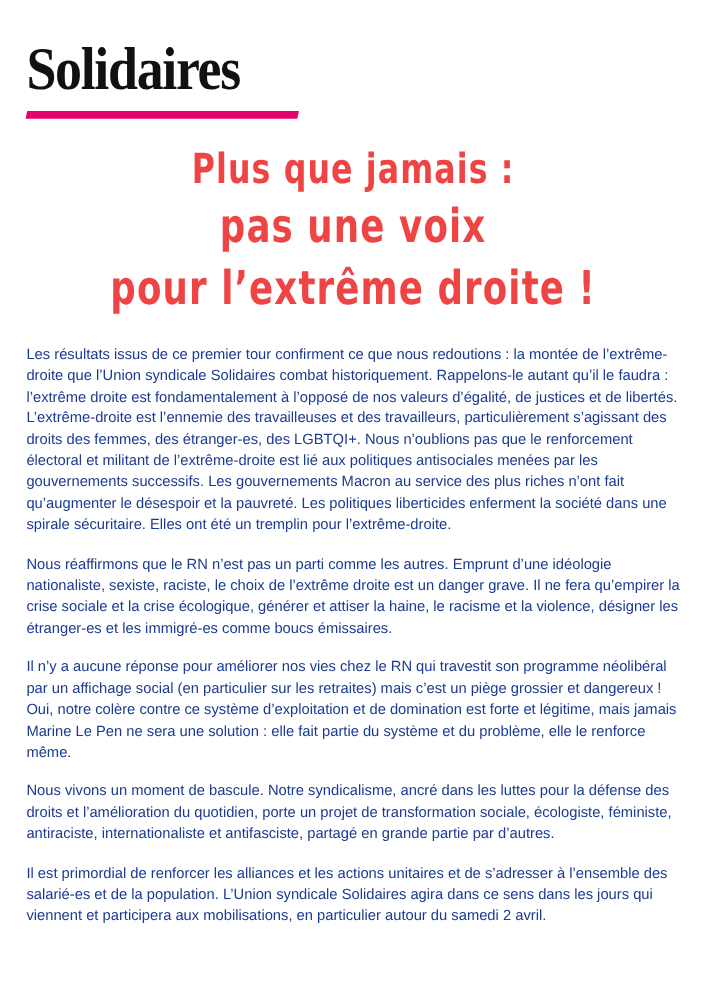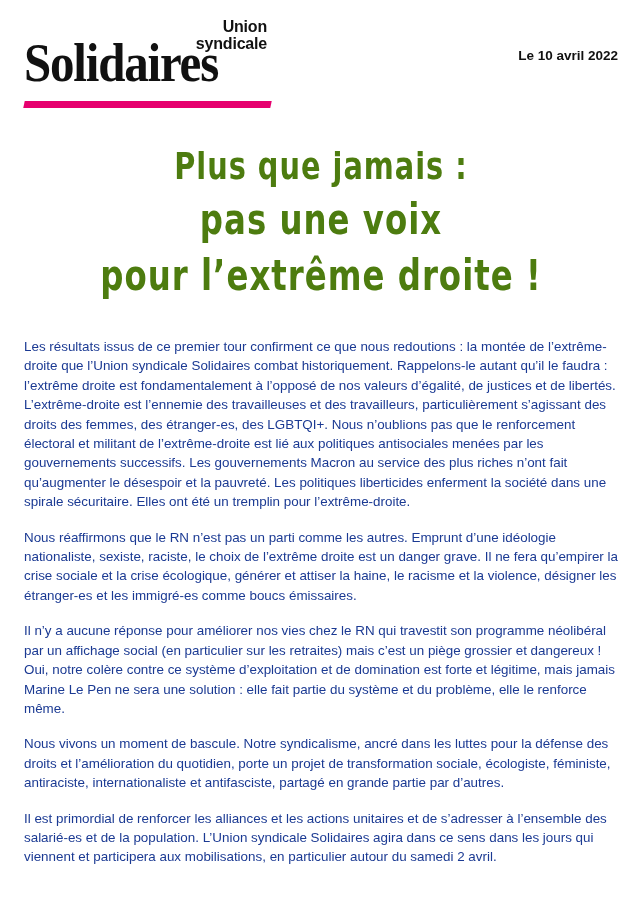--- a/index.html
+++ b/index.html
@@ -67,24 +67,24 @@
     font-size: 13.5px;
     font-weight: bold;
     color: #111111;
     padding-top: 30px;
     white-space: nowrap;
   }
 
   
   .title-block {
     text-align: center;
-    margin-top: 37px;
+    margin-top: 24px;
     font-family: "DejaVu Sans", sans-serif;
     font-weight: bold;
-    color: #4d7c0f;
+    color: #ef4444;
     font-stretch: condensed;
   }
   .title-line {
     display: block;
     letter-spacing: 1px;
     transform: scaleY(1.18);
     transform-origin: center center;
   }
   .title-line-1 {
     font-size: 32px;
@@ -96,48 +96,43 @@
     line-height: 42px;
     margin-bottom: 14px;
   }
   .title-line-3 {
     font-size: 36px;
     line-height: 42px;
   }
 
   
   .body-text {
-    margin-top: 40px;
+    margin-top: 28px;
     font-size: 13.4px;
     line-height: 19.4px;
     color: #1b3a93;
     text-align: left;
   }
   .body-text p {
     margin: 0 0 16px 0;
   }
   .body-text p:last-child {
     margin-bottom: 0;
   }
 </style>
 </head>
 <body>
 
 <div class="page">
 
   <div class="header">
     <div class="logo-block">
-      <div class="logo-union">
-        <span>Union</span><br>
-        <span>syndicale</span>
-      </div>
       <div class="logo-solidaires">Solidaires</div>
       <div class="logo-underline"></div>
     </div>
-    <div class="doc-date">Le 10 avril 2022</div>
   </div>
 
   <div class="title-block">
     <span class="title-line title-line-1">Plus que jamais :</span>
     <span class="title-line title-line-2">pas une voix</span>
     <span class="title-line title-line-3">pour l’extrême droite !</span>
   </div>
 
   <div class="body-text">
     <p>Les résultats issus de ce premier tour confirment ce que nous redoutions : la montée de l’extrême-droite que l’Union syndicale Solidaires combat historiquement. Rappelons-le autant qu’il le faudra : l’extrême droite est fondamentalement à l’opposé de nos valeurs d’égalité, de justices et de libertés. L’extrême-droite est l’ennemie des travailleuses et des travailleurs, particulièrement s’agissant des droits des femmes, des étranger-es, des LGBTQI+.  Nous n’oublions pas que le renforcement électoral et militant de l’extrême-droite est lié aux politiques antisociales menées par les gouvernements successifs. Les gouvernements Macron au service des plus riches n’ont fait qu’augmenter le désespoir et la pauvreté. Les politiques liberticides enferment la société dans une spirale sécuritaire. Elles ont été un tremplin pour l’extrême-droite.</p>

